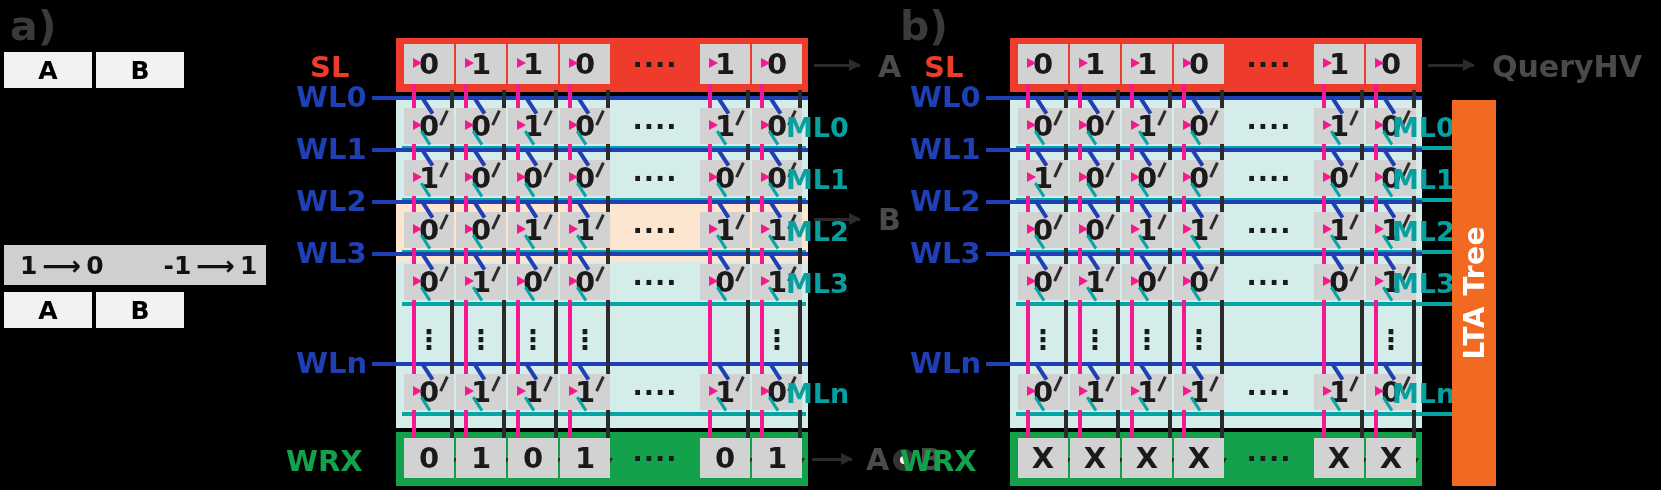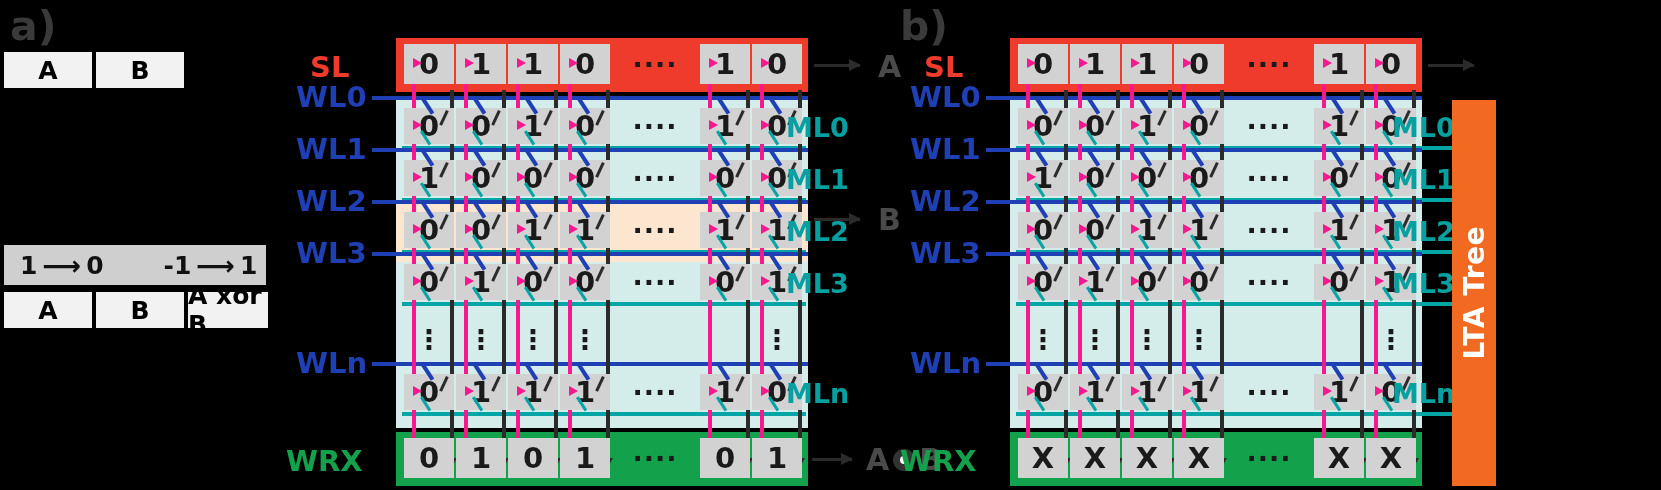--- a/index.html
+++ b/index.html
@@ -108,21 +108,20 @@
   <div class="seg" style="margin-left:60px;">
     <span>-1</span>
     <span class="arrowglyph">⟶</span>
     <span>1</span>
   </div>
 </div>
 
 <div class="ttable" id="tt-bot" style="left:2px;top:290px;">
     <div class="cell" style="width: 92px;">A</div>
     <div class="cell" style="width: 92px;">B</div>
-    <div class="cell" style="width: 84px;">A xor B</div>
   </div>
 <div class="ttable body" id="tt-bot-body" style="left:2px;top:332px;">
     <div class="cell" style="width: 92px;"></div>
     <div class="cell" style="width: 92px;"></div>
     <div class="cell" style="width: 84px;"></div>
   </div>
 
 <div class="abs" id="array-a" style="left:0;top:0;width:100%;height:100%;">
     <div class="sl-band" style="left: 396px; top: 38px; width: 412px; height: 54px;"></div>
     <div class="wl-band" style="left: 396px; top: 98px; width: 412px; height: 330px;"></div>
@@ -577,16 +576,17 @@
     <div class="lbl-wl" style="left: 910px; top: 132px;">WL1</div>
     <div class="lbl-wl" style="left: 910px; top: 184px;">WL2</div>
     <div class="lbl-wl" style="left: 910px; top: 236px;">WL3</div>
     <div class="lbl-wl" style="left: 910px; top: 346px;">WLn</div>
     <div class="lbl-ml" style="left: 1392px; top: 112px;">ML0</div>
     <div class="lbl-ml" style="left: 1392px; top: 164px;">ML1</div>
     <div class="lbl-ml" style="left: 1392px; top: 216px;">ML2</div>
     <div class="lbl-ml" style="left: 1392px; top: 268px;">ML3</div>
     <div class="lbl-ml" style="left: 1392px; top: 378px;">MLn</div>
     <div class="out-arrow" style="left: 1428px; top: 64px; width: 46px;"></div>
+    <div class="out-lbl" style="left: 1492px; top: 49px;">QueryHV</div>
     <div class="lta" style="left: 1452px; top: 100px; width: 44px; height: 386px;">
       <span>LTA Tree</span>
     </div>
   </div>
 
 </body></html>

